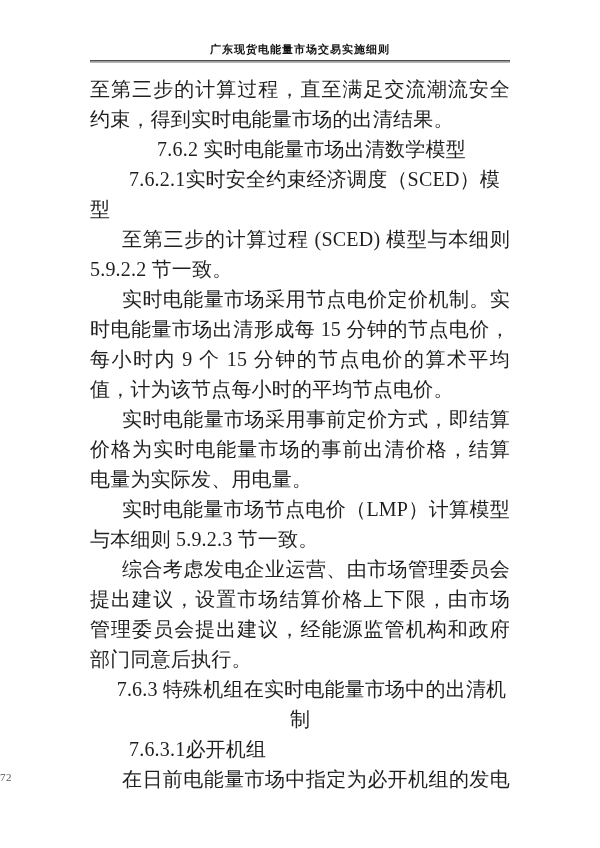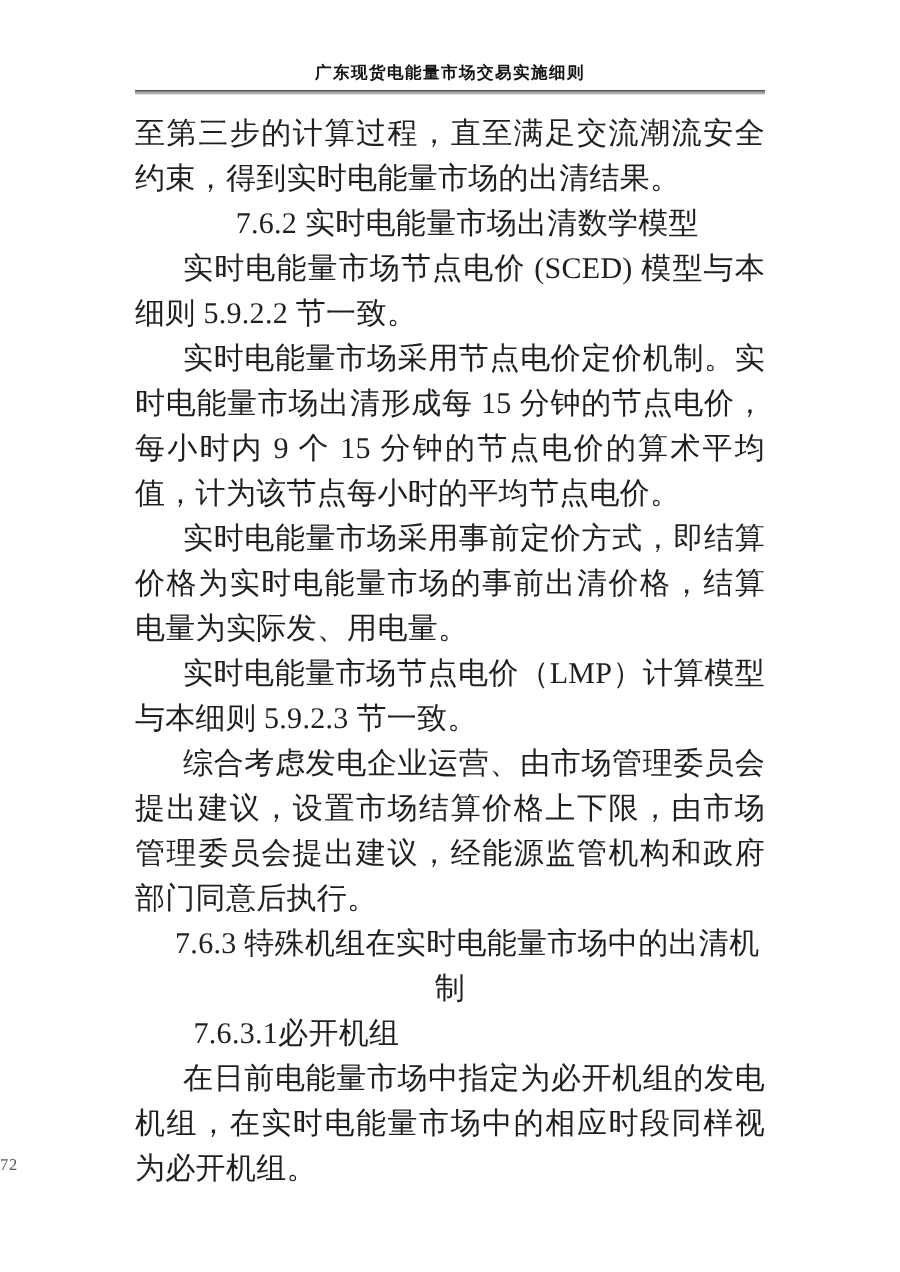--- a/index.html
+++ b/index.html
@@ -61,21 +61,22 @@
 
 <div class="page">
 
   <div class="header-title">广东现货电能量市场交易实施细则</div>
 
   <div class="header-rule"></div>
 
   <div class="content">
     <p class="para-cont">至第三步的计算过程，直至满足交流潮流安全约束，得到实时电能量市场的出清结果。</p>
     <p class="heading-l3">7.6.2 实时电能量市场出清数学模型</p>
-    <p class="para">实时电能量市场节点电价 (SCED) 模型与本细则 5.9.2.2 节一致。</p>
+    <p class="heading-l4">7.6.2.1实时安全约束经济调度（SCED）模型</p>
+    <p class="para">至第三步的计算过程 (SCED) 模型与本细则 5.9.2.2 节一致。</p>
     <p class="para">实时电能量市场采用节点电价定价机制。实时电能量市场出清形成每 15 分钟的节点电价，每小时内 9 个 15 分钟的节点电价的算术平均值，计为该节点每小时的平均节点电价。</p>
     <p class="para">实时电能量市场采用事前定价方式，即结算价格为实时电能量市场的事前出清价格，结算电量为实际发、用电量。</p>
     <p class="para">实时电能量市场节点电价（LMP）计算模型与本细则 5.9.2.3 节一致。</p>
     <p class="para">综合考虑发电企业运营、由市场管理委员会提出建议，设置市场结算价格上下限，由市场管理委员会提出建议，经能源监管机构和政府部门同意后执行。</p>
     <p class="heading-l3">7.6.3 特殊机组在实时电能量市场中的出清机制</p>
     <p class="heading-l4">7.6.3.1必开机组</p>
     <p class="para">在日前电能量市场中指定为必开机组的发电机组，在实时电能量市场中的相应时段同样视为必开机组。</p>
     <p class="para">在发生本细则 8.7 节所述的需改变机组发电计划的情况</p>
   </div>
 

